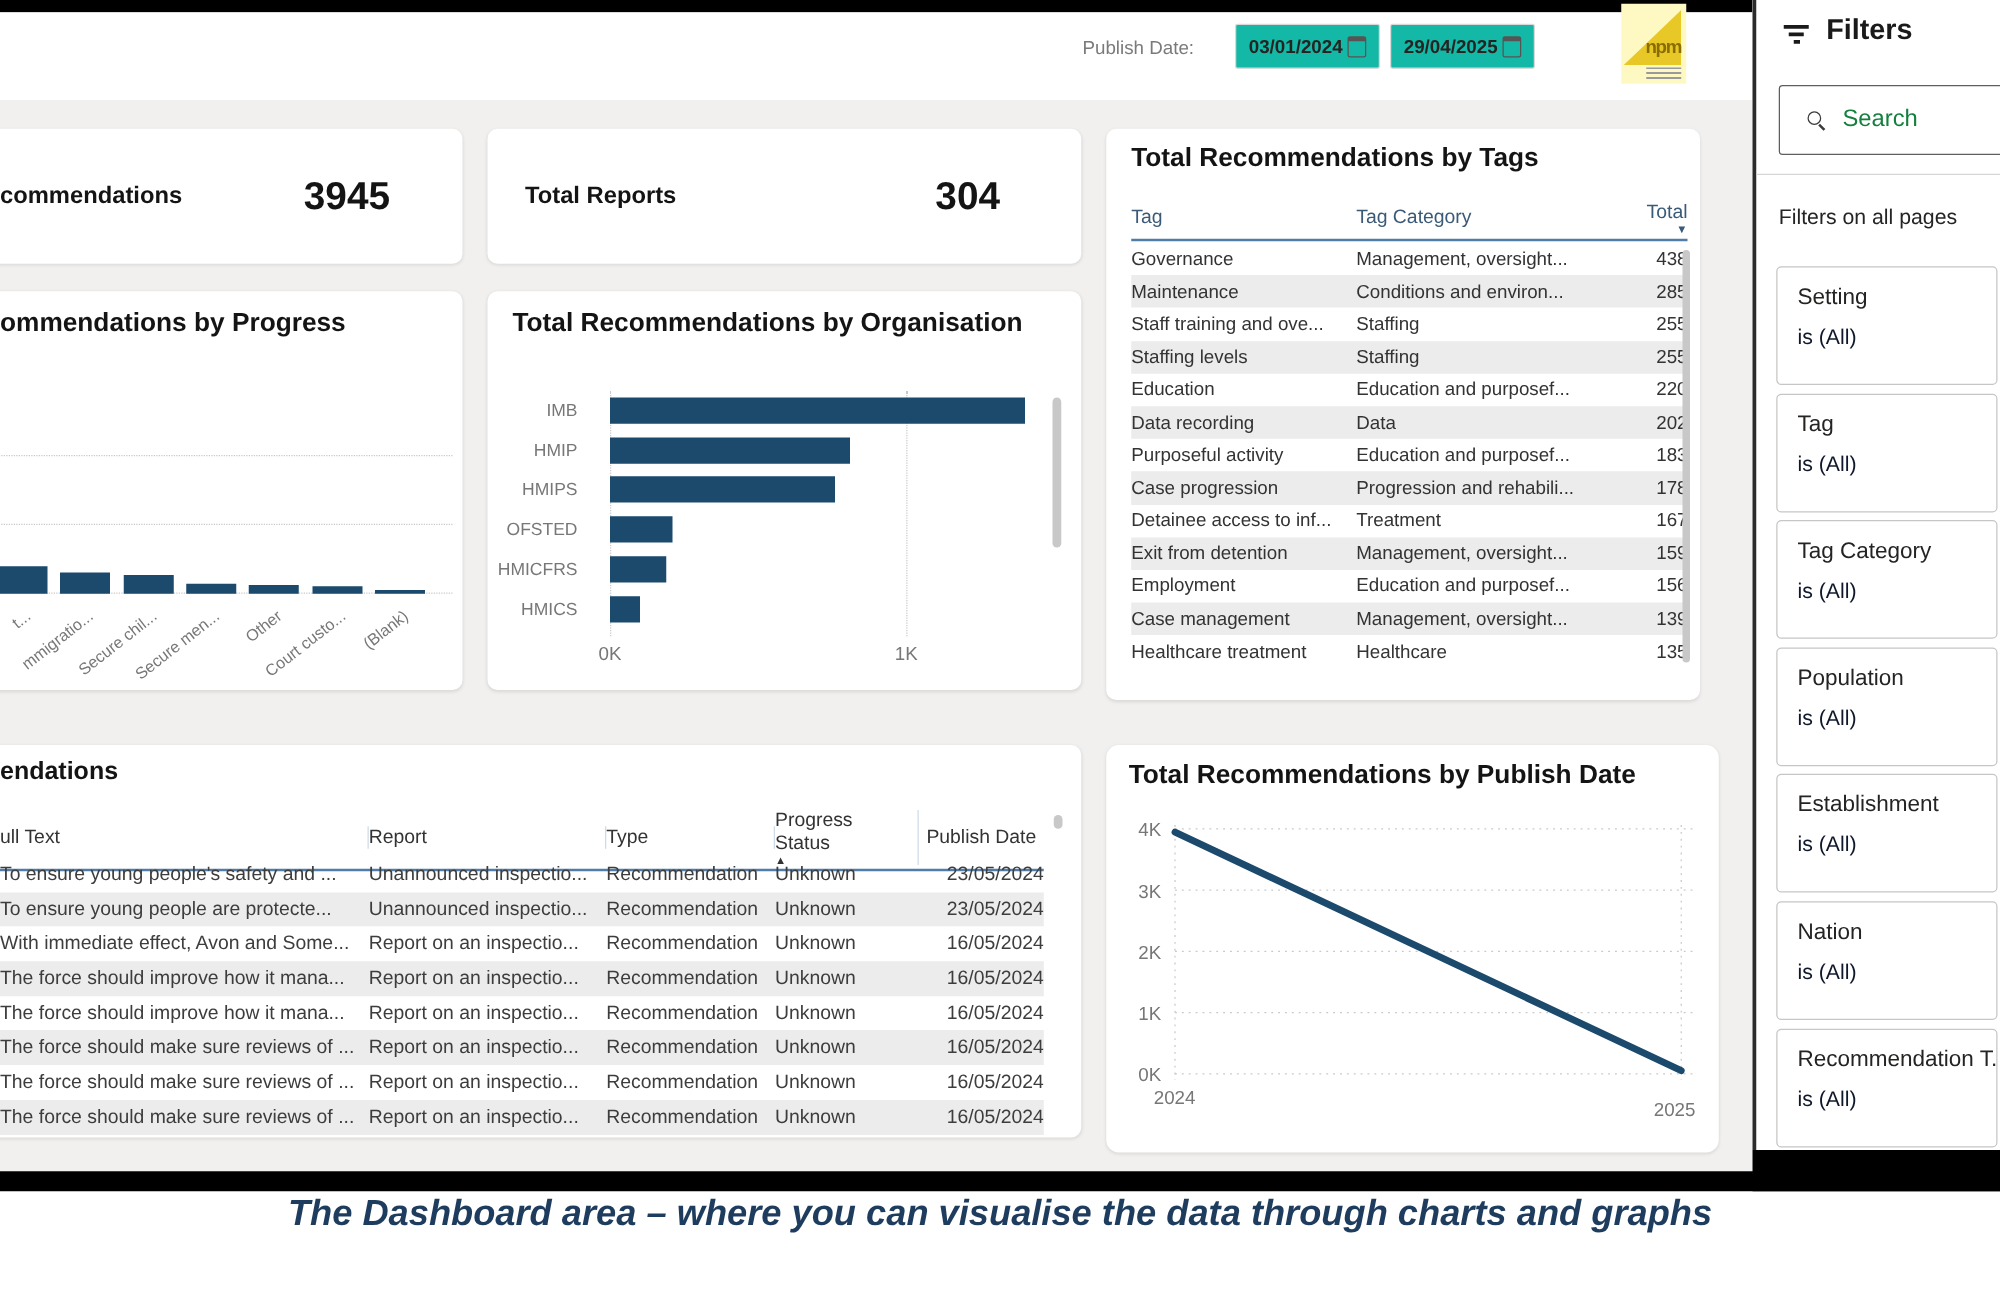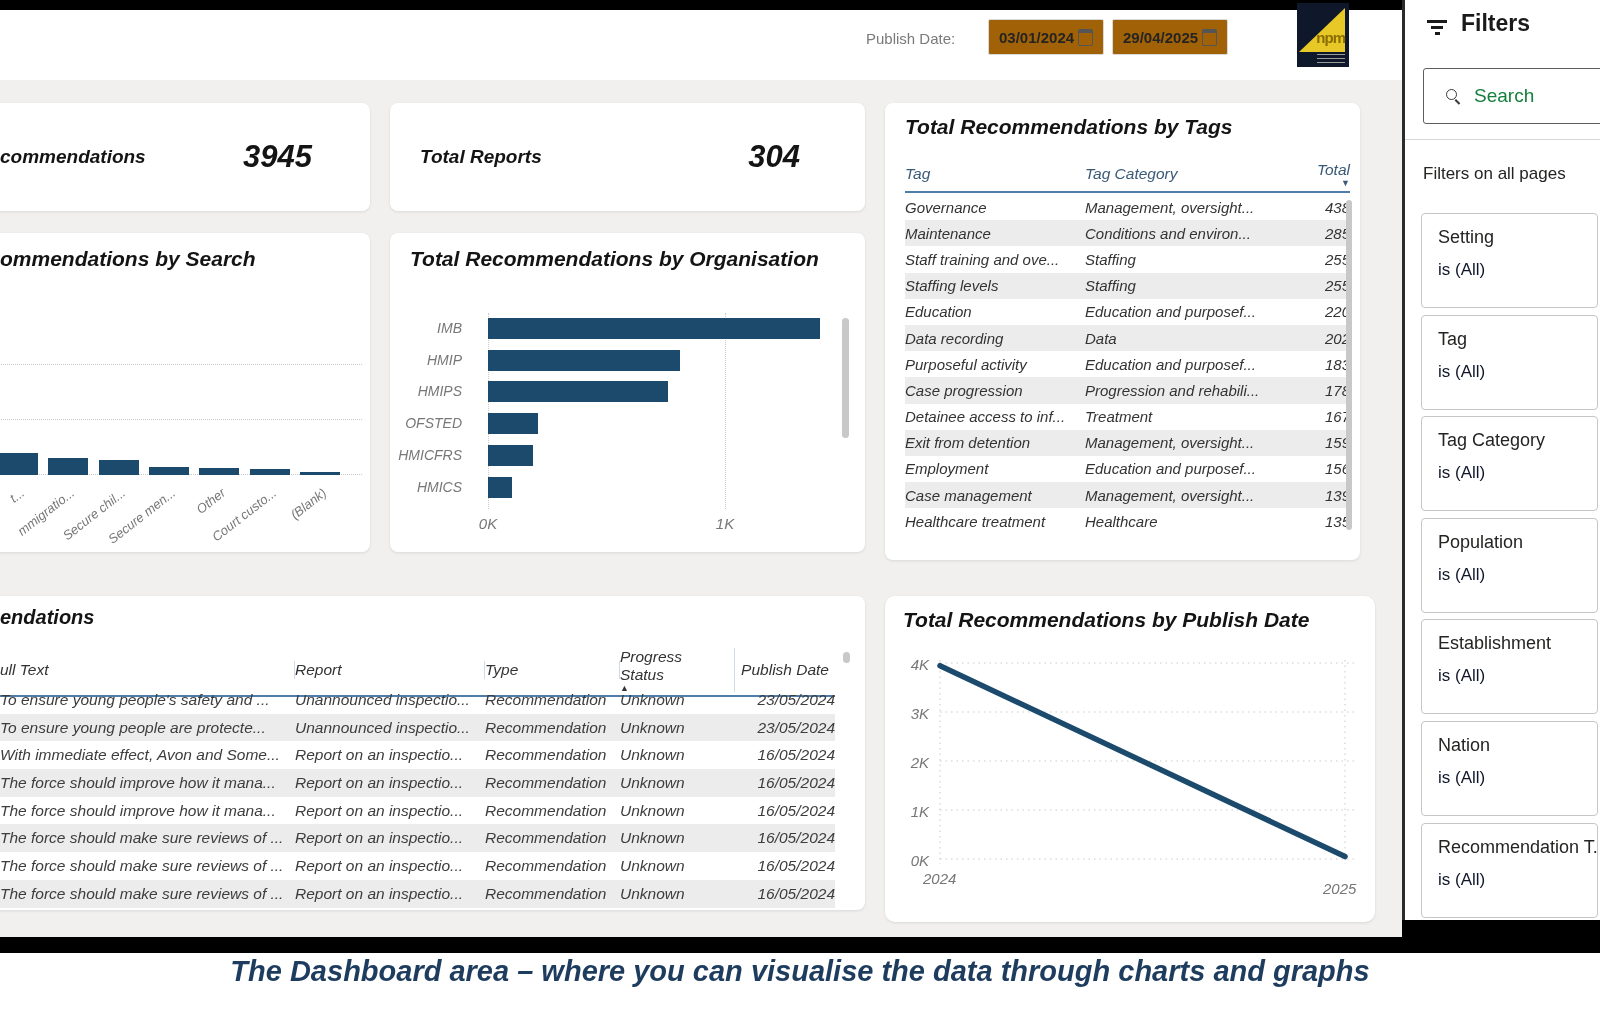--- a/index.html
+++ b/index.html
@@ -8,32 +8,32 @@
   .abs{position:absolute;}
   
   .topbar{left:0;top:0;width:1402px;height:10px;background:#000;}
   .bottombar{left:0;top:937px;width:1600px;height:16px;background:#000;}
   .panelbottom{left:1402px;top:920px;width:198px;height:33px;background:#000;}
   
   .dash{left:0;top:10px;width:1402px;height:927px;background:#f1f0ee;}
   .dash-header{left:0;top:10px;width:1402px;height:70px;background:#ffffff;}
   .page-title{left:0;top:28px;font-size:28px;font-weight:800;color:#141414;white-space:nowrap;}
   .pd-label{left:866px;top:30px;font-size:15px;color:#7a7a7a;}
-  .date-box{top:19px;width:116px;height:36px;background:#a16207;border:1px solid #d9d9d9;border-radius:2px;
+  .date-box{top:19px;width:116px;height:36px;background:#14b8a6;border:1px solid #d9d9d9;border-radius:2px;
             display:flex;align-items:center;justify-content:space-between;padding:0 10px;box-sizing:border-box;}
   .date-box span.dv{font-size:15px;font-weight:600;color:#252423;}
   .cal{width:13px;height:12px;border:1.5px solid #555;border-top:4px solid #555;border-radius:2px;display:inline-block;}
-  .logo{left:1297px;top:3px;width:52px;height:64px;background:#0f172a;}
+  .logo{left:1297px;top:3px;width:52px;height:64px;background:#fef9c3;}
   .logo .tri{position:absolute;left:2px;top:5px;width:46px;height:44px;background:#e8c827;
              clip-path:polygon(100% 0,100% 100%,0 100%);}
   .logo .npm{position:absolute;right:4px;top:26px;font-size:15px;font-weight:800;color:#8a6d00;letter-spacing:-1px;}
   .logo .sub{position:absolute;left:20px;top:51px;width:28px;height:11px;
              background:repeating-linear-gradient(#9a9a9a 0 1.5px,transparent 1.5px 4px);}
   
-  .card{background:#fff;border-radius:8px;box-shadow:0 1px 3px rgba(0,0,0,.10);font-style:italic;}
+  .card{background:#fff;border-radius:8px;box-shadow:0 1px 3px rgba(0,0,0,.10);}
   .kpi{display:flex;align-items:center;justify-content:space-between;box-sizing:border-box;}
   .kpi-label{font-size:19px;font-weight:700;color:#141414;white-space:nowrap;}
   .kpi-value{font-size:31px;font-weight:700;color:#141414;}
   .chart-title{font-size:21px;font-weight:700;color:#141414;white-space:nowrap;}
   
   .t-grid{display:grid;grid-template-columns:180px 190px 75px;align-items:center;}
   .tags-head{border-bottom:2px solid #4f7ca8;padding-bottom:4px;}
   .tags-head .hc{font-size:15.5px;color:#3a5a78;}
   .hc.num{text-align:right;}
   .t-row{height:26.2px;font-size:15px;color:#333;}
@@ -194,21 +194,21 @@
         <div class="t-grid t-row">
           <div class="t-cell">Healthcare treatment</div>
           <div class="t-cell">Healthcare</div>
           <div class="t-cell num">135</div>
         </div>
       </div>
     <div class="scrollbar" style="left:461px;top:97px;width:6px;height:330px;"></div>
   </div>
 
   <div class="abs card" style="left:-40px;top:233px;width:410px;height:319px;">
-    <div class="abs chart-title" style="left:40px;top:14px;">ommendations by Search</div>
+    <div class="abs chart-title" style="left:40px;top:14px;">ommendations by Progress</div>
     <div class="abs" style="left:0;top:130px;width:402px;height:112px;" id="setting-plot">
       <div class="grid-h" style="bottom:110px;"></div>
       <div class="grid-h" style="bottom:55px;"></div>
       <div class="grid-h" style="bottom:0;"></div>
     <div class="sbar" style="left: 38px; width: 40px; bottom: 0px; height: 22px;"></div>
         <div class="sbar" style="left: 88.3px; width: 40px; bottom: 0px; height: 17.05px;"></div>
         <div class="sbar" style="left: 138.6px; width: 40px; bottom: 0px; height: 14.85px;"></div>
         <div class="sbar" style="left: 188.9px; width: 40px; bottom: 0px; height: 8.25px;"></div>
         <div class="sbar" style="left: 239.2px; width: 40px; bottom: 0px; height: 7.15px;"></div>
         <div class="sbar" style="left: 289.5px; width: 40px; bottom: 0px; height: 6.05px;"></div>

